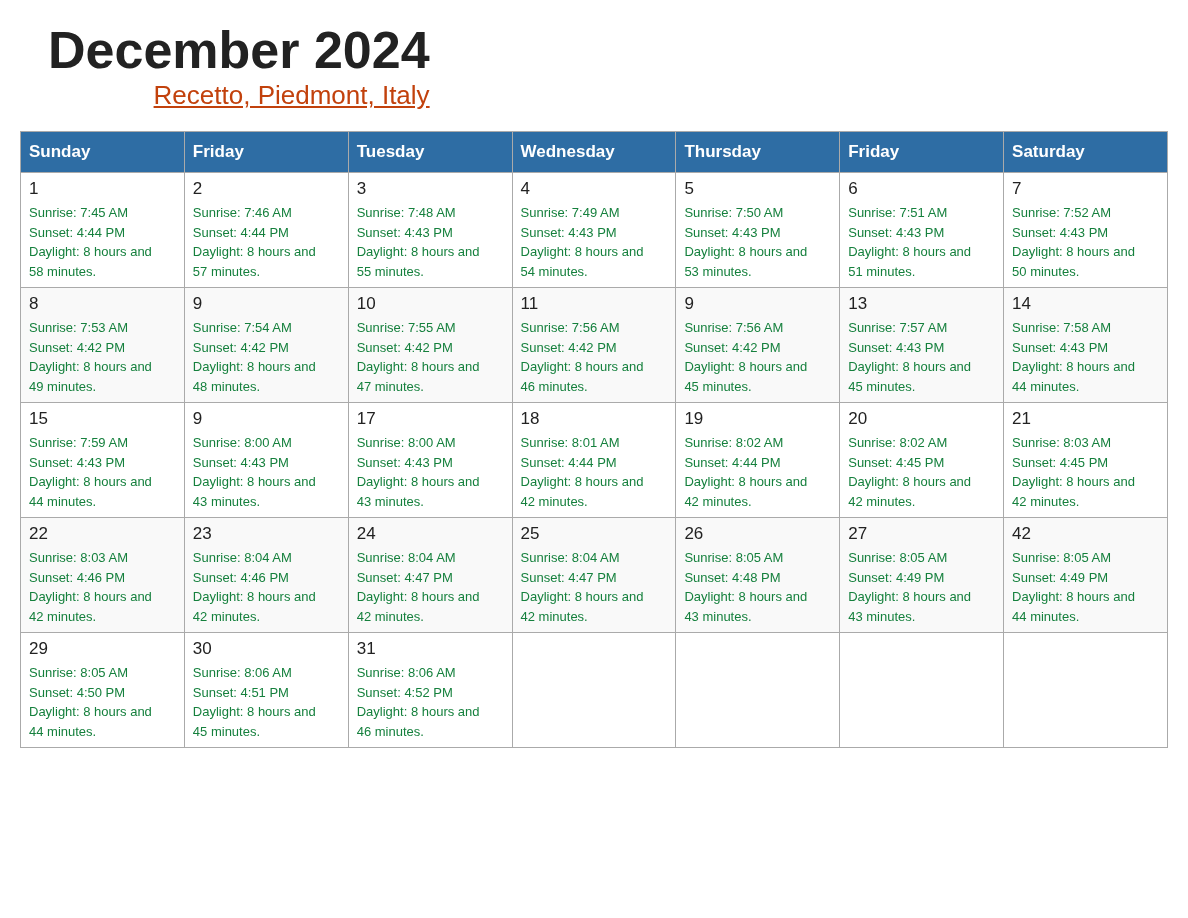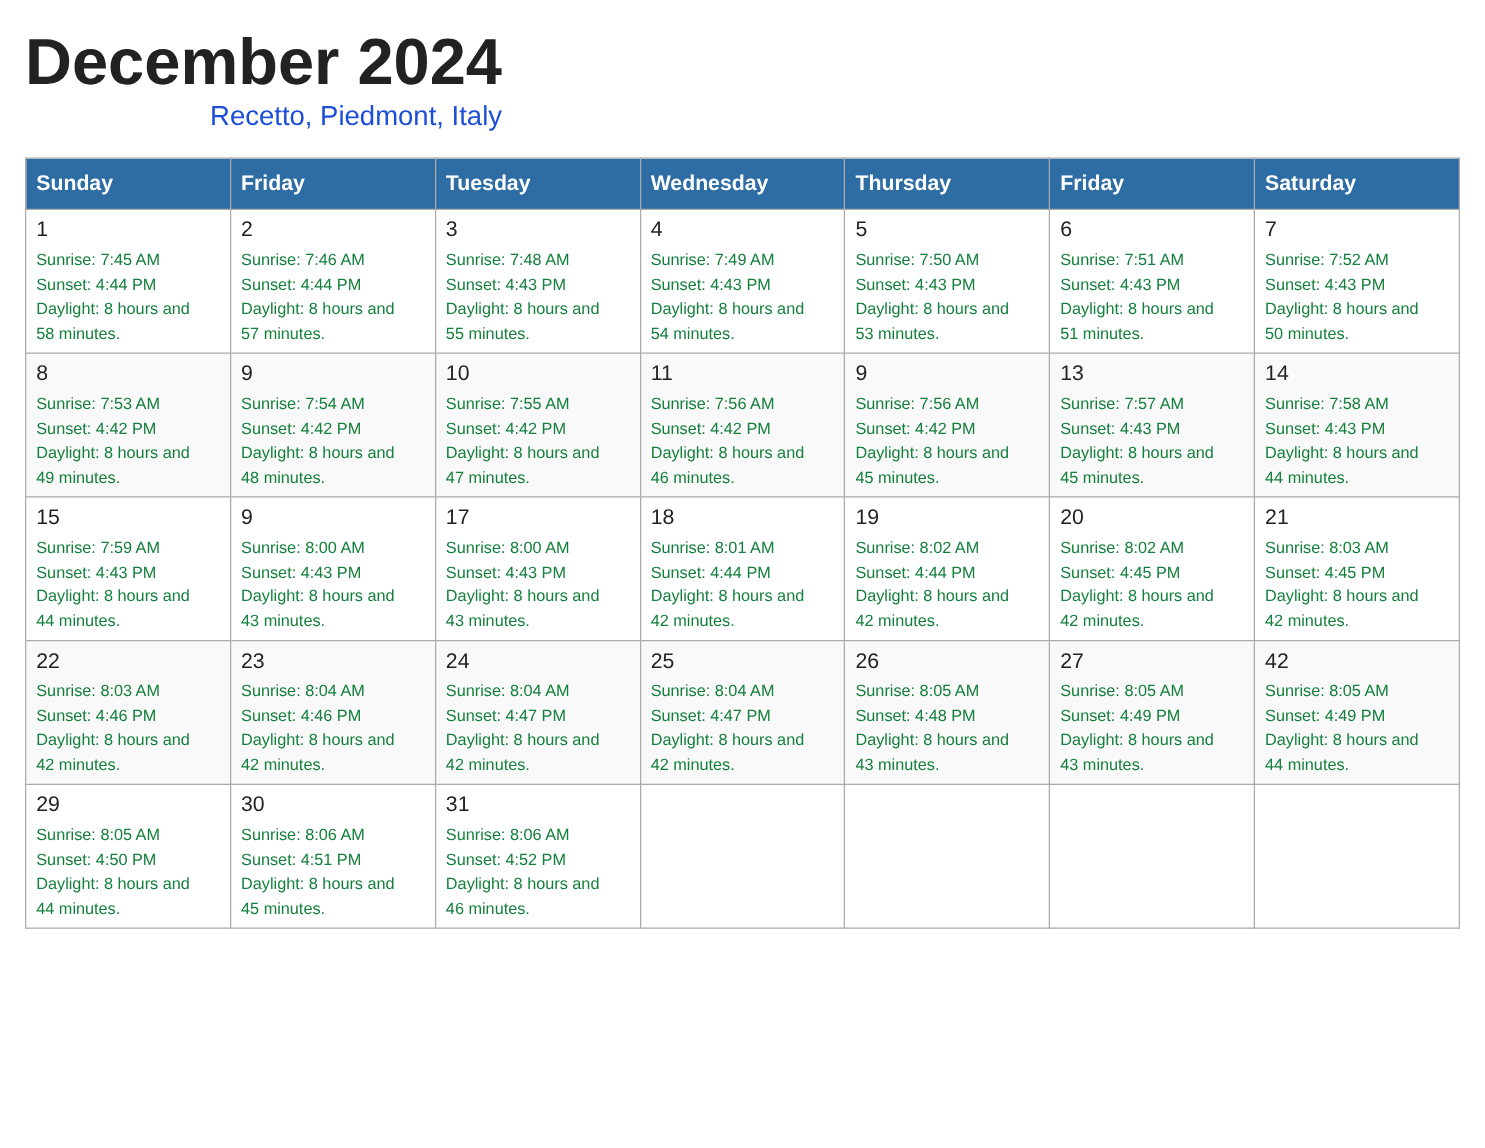--- a/index.html
+++ b/index.html
@@ -43,24 +43,26 @@
       font-size: 28px;
       font-weight: bold;
     }
     .title-section {
       text-align: right;
     }
     .month-title {
       font-size: 52px;
       font-weight: bold;
       color: #222;
+      margin-left: 28px;
     }
     .location {
-      font-size: 22px;
-      color: #1d4ed8;
+      font-size: 26px;
+      color: #c2410c;
+      text-decoration: underline;
     }
     .calendar {
       width: 100%;
       border-collapse: collapse;
       border: 1px solid #ef4444;
     }
     .calendar th {
       background-color: #2e6da4;
       color: white;
       padding: 10px 8px;

